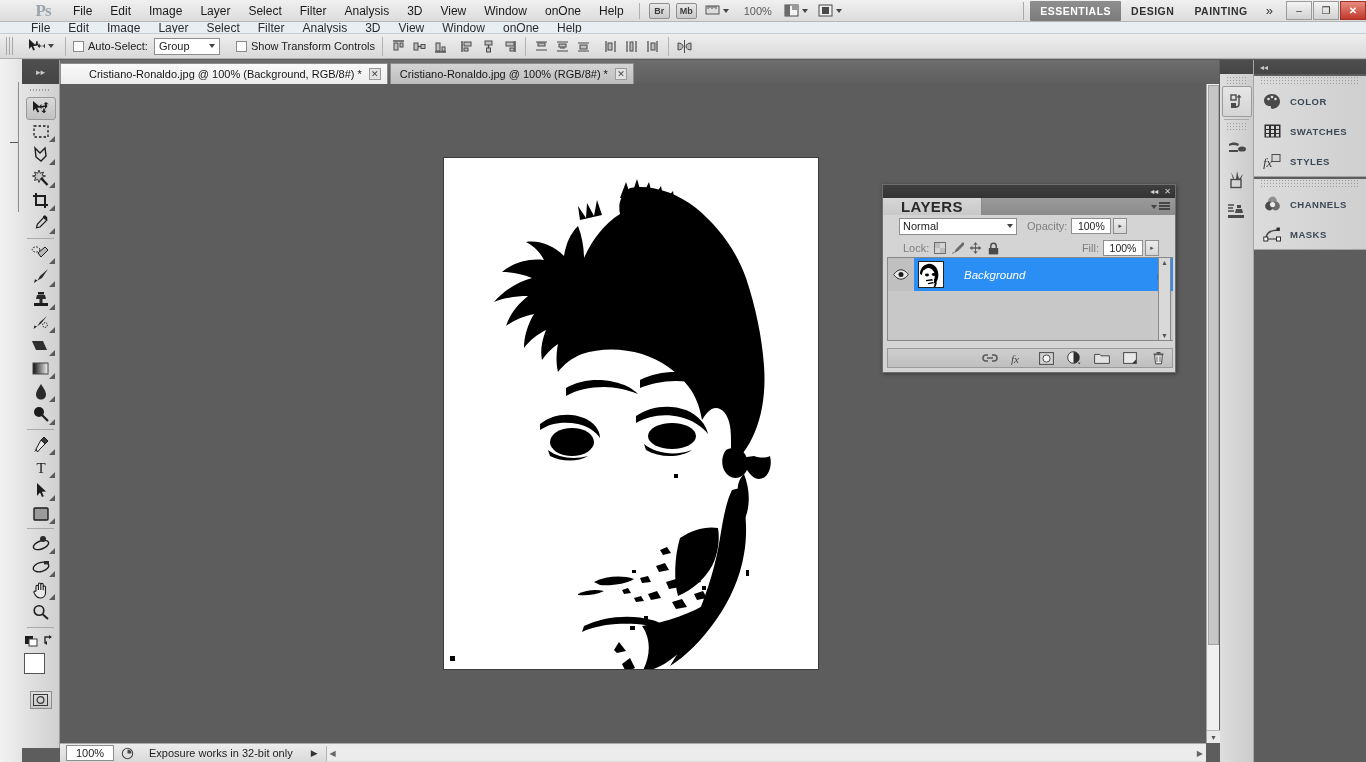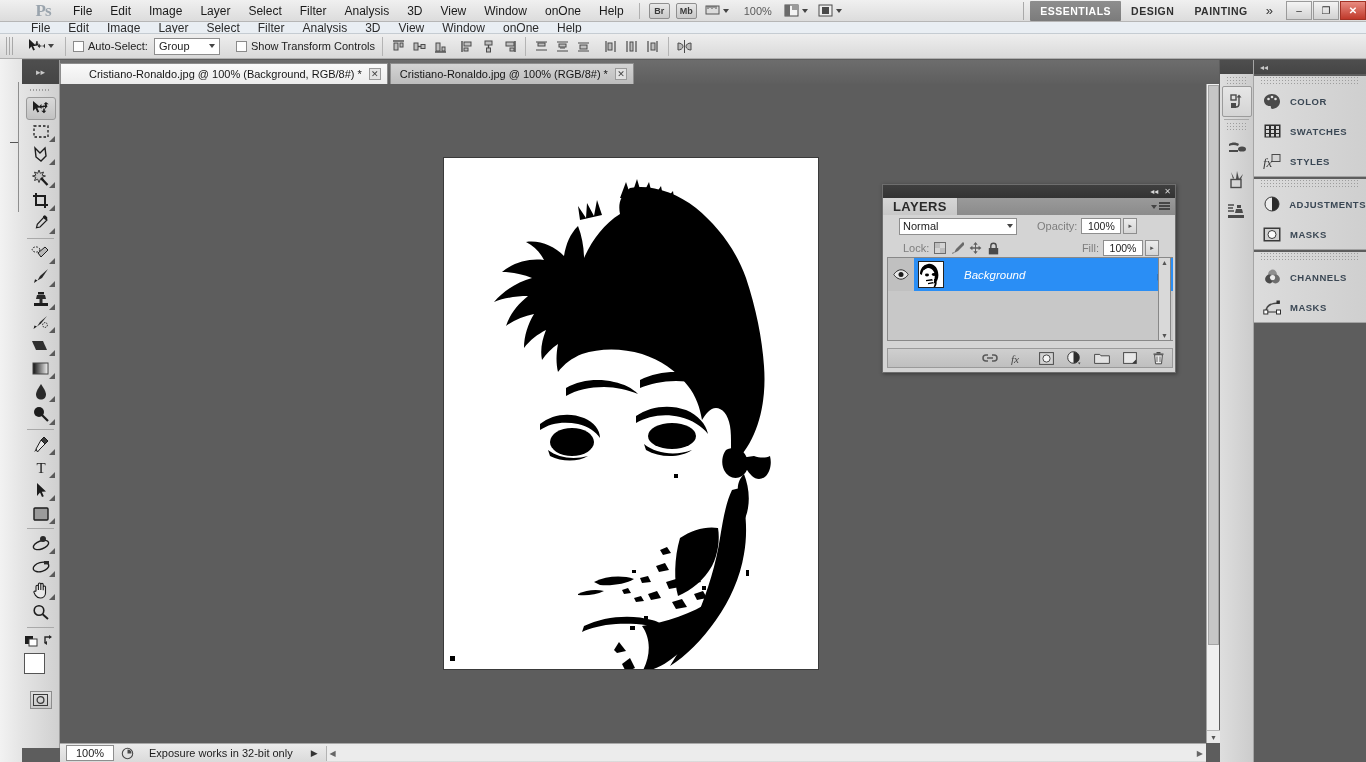--- a/index.html
+++ b/index.html
@@ -191,31 +191,31 @@
     height:13px; background:linear-gradient(#3f3f3f,#333);
     display:flex;align-items:center;justify-content:flex-end;
     padding-right:4px; gap:6px; color:#d8d8d8; font-size:8px;
   }
   .lp-tabrow{
     height:17px; background:linear-gradient(#9a9a9a,#8b8b8b);
     display:flex; align-items:stretch;
   }
   .lp-tab{
     background:linear-gradient(#d6d6d6,#c8c8c8);
-    padding:0 10px; display:flex;align-items:center;
-    font-size:13px; font-weight:bold; letter-spacing:.4px; color:#2a2a2a;
+    padding:0 18px; display:flex;align-items:center;
+    font-size:15px; font-weight:bold; letter-spacing:.4px; color:#2a2a2a;
     border-right:1px solid #8a8a8a;
   }
   .lp-menu{ margin-left:auto; display:flex;align-items:center;padding-right:5px;gap:2px;font-size:10px;color:#2c2c2c; }
   .lp-row{ display:flex; align-items:center; height:22px; padding:0 16px; }
   .lp-blend{
     width:118px;height:17px;background:#fff;border:1px solid #8e8e8e;
     display:flex;align-items:center;justify-content:space-between;padding:0 3px;font-size:11px;
   }
-  .lp-lbl{ color:#7e7e7e; font-size:11px; margin-left:20px; }
+  .lp-lbl{ color:#7e7e7e; font-size:11px; margin-left:10px; }
   .lp-num{
     width:40px;height:16px;background:#fff;border:1px solid #8e8e8e;
     display:flex;align-items:center;justify-content:center;font-size:10.5px;margin-left:4px;
   }
   .lp-stepper{ width:14px;height:16px;border:1px solid #8e8e8e;background:linear-gradient(#ececec,#d6d6d6);
     display:flex;align-items:center;justify-content:center;font-size:7px;color:#555;margin-left:2px; }
   .lock-ico{ width:15px;height:15px;display:flex;align-items:center;justify-content:center;margin-left:3px; }
   .lp-list{ position:absolute;left:4px;top:72px;width:286px;height:84px;background:#c8c8c8;border:1px solid #888;border-right:none; }
   .layer-row{
     height:33px; display:flex; align-items:center;
@@ -1017,42 +1017,20 @@
       <span class="dicon">
         <svg width="19" height="16" viewBox="0 0 19 16">
           <rect x="9" y="1.5" width="8" height="7" fill="#d4d4d4" stroke="#4a4a4a"></rect>
           <text x="0" y="14" font-size="13" font-style="italic" fill="#3a3a3a" font-family="Liberation Serif, serif">fx</text>
         </svg>
       </span>
       <span class="dlabel">STYLES</span>
     </div>
   </div>
 
-  <div class="dgroup">
-    <div class="dg-dots"></div>
-    <div class="ditem">
-      <span class="dicon">
-        <svg width="16" height="16" viewBox="0 0 16 16">
-          <circle cx="8" cy="8" r="7" fill="#ededed" stroke="#3a3a3a"></circle>
-          <path d="M8 1a7 7 0 010 14z" fill="#2d2d2d"></path>
-        </svg>
-      </span>
-      <span class="dlabel">ADJUSTMENTS</span>
-    </div>
-    <div class="ditem">
-      <span class="dicon">
-        <svg width="18" height="15" viewBox="0 0 18 15">
-          <rect x="0.5" y="0.5" width="17" height="14" fill="#3a3a3a"></rect>
-          <rect x="2" y="2" width="14" height="11" fill="#d0d0d0"></rect>
-          <circle cx="9" cy="7.5" r="4" fill="#fbfbfb" stroke="#3a3a3a"></circle>
-        </svg>
-      </span>
-      <span class="dlabel">MASKS</span>
-    </div>
-  </div>
 
   <div class="dgroup">
     <div class="dg-dots"></div>
     <div class="ditem">
       <span class="dicon">
         <svg width="17" height="16" viewBox="0 0 17 16">
           <circle cx="8.5" cy="5" r="4.4" fill="#8f8f8f"></circle>
           <circle cx="5.5" cy="10" r="4.4" fill="#4a4a4a"></circle>
           <circle cx="11.5" cy="10" r="4.4" fill="#6d6d6d"></circle>
           <circle cx="8.5" cy="8.5" r="2.6" fill="#ececec"></circle>

